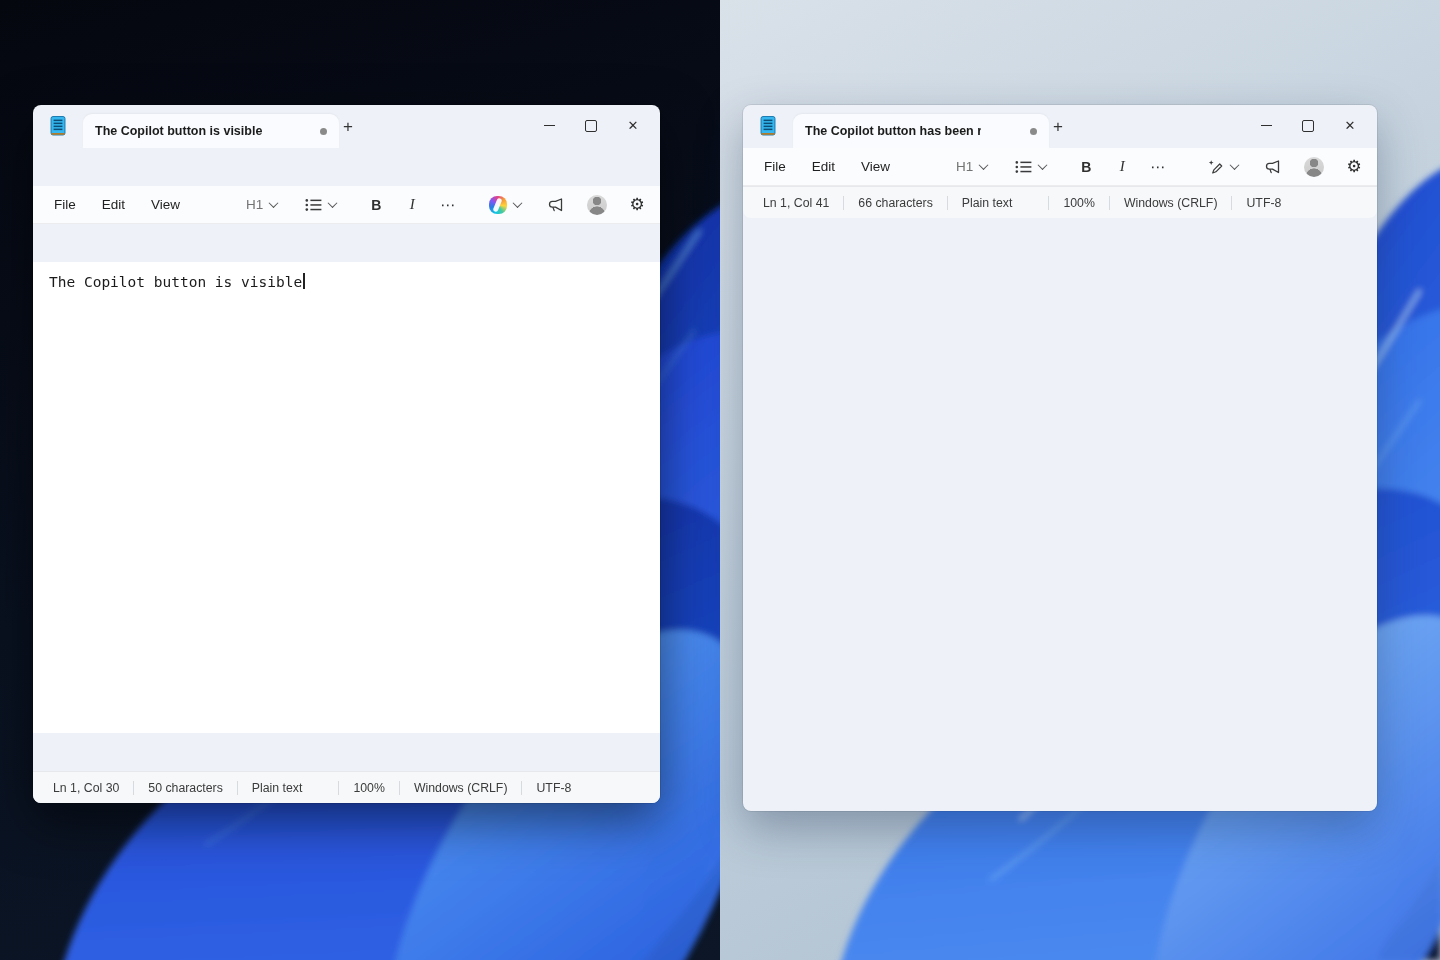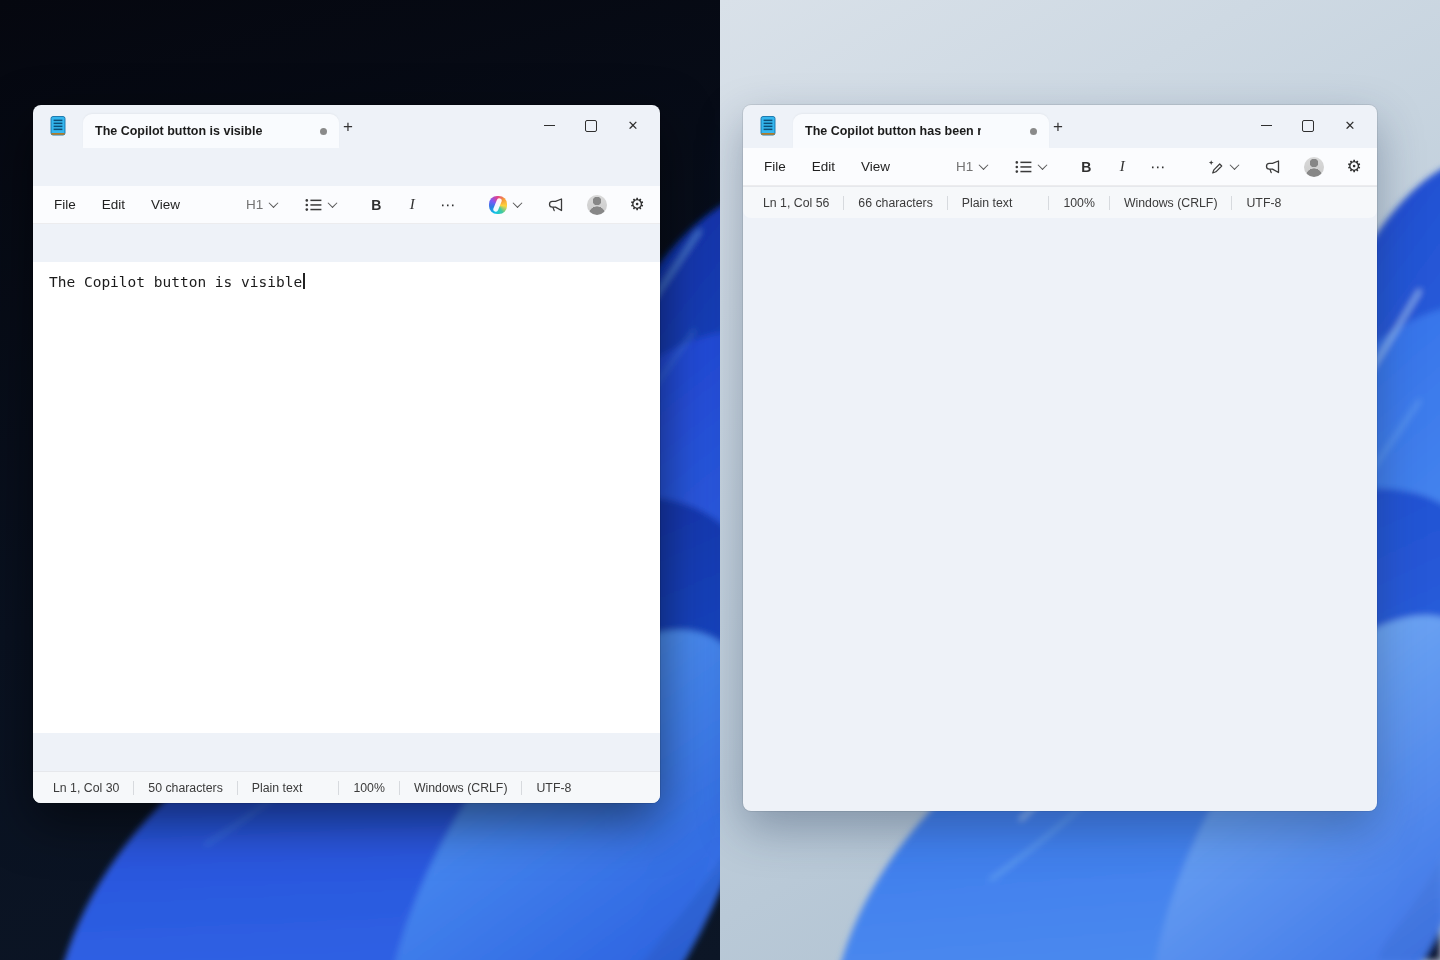--- a/index.html
+++ b/index.html
@@ -320,21 +320,21 @@
           <span class="avatar"></span>
         </button>
         <button class="tool-btn" style="margin-left:8px;">
           <span class="gear-glyph">⚙</span>
         </button>
       </div>
     </div>
 
 
     <div class="statusbar">
-      <span class="seg">Ln 1, Col 56</span>
+      <span class="seg">Ln 1, Col 41</span>
       <span class="seg-sep"></span>
       <span class="seg">66 characters</span>
       <span class="seg-sep"></span>
       <span class="seg">Plain text</span>
       <span class="seg-sep seg-zoom"></span>
       <span class="seg">100%</span>
       <span class="seg-sep"></span>
       <span class="seg">Windows (CRLF)</span>
       <span class="seg-sep"></span>
       <span class="seg">UTF-8</span>

